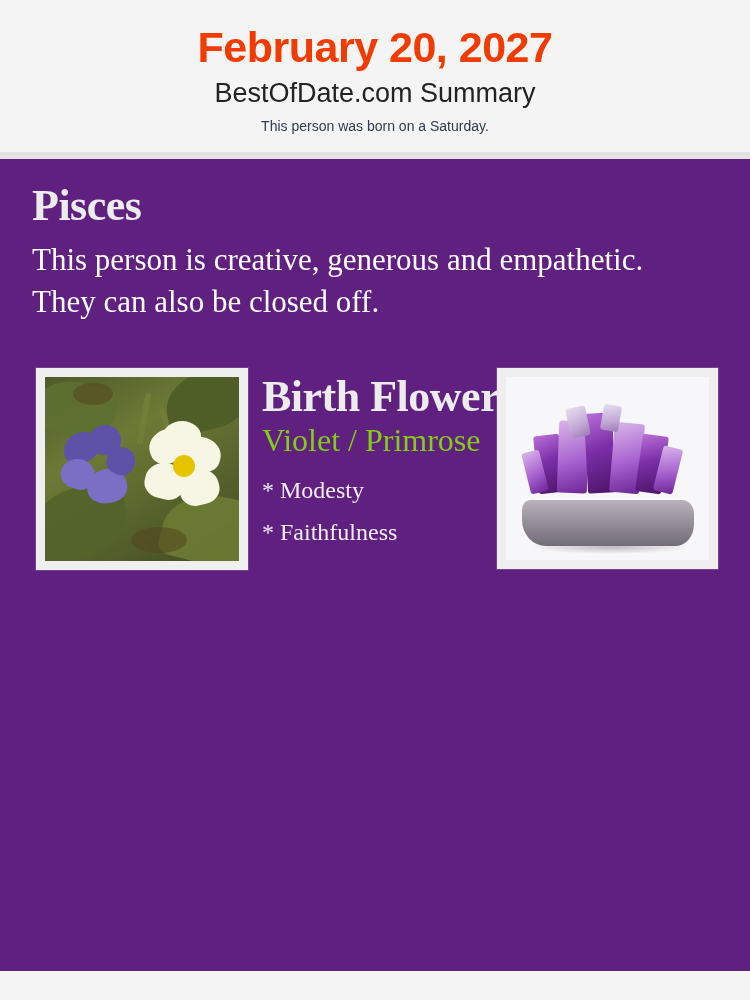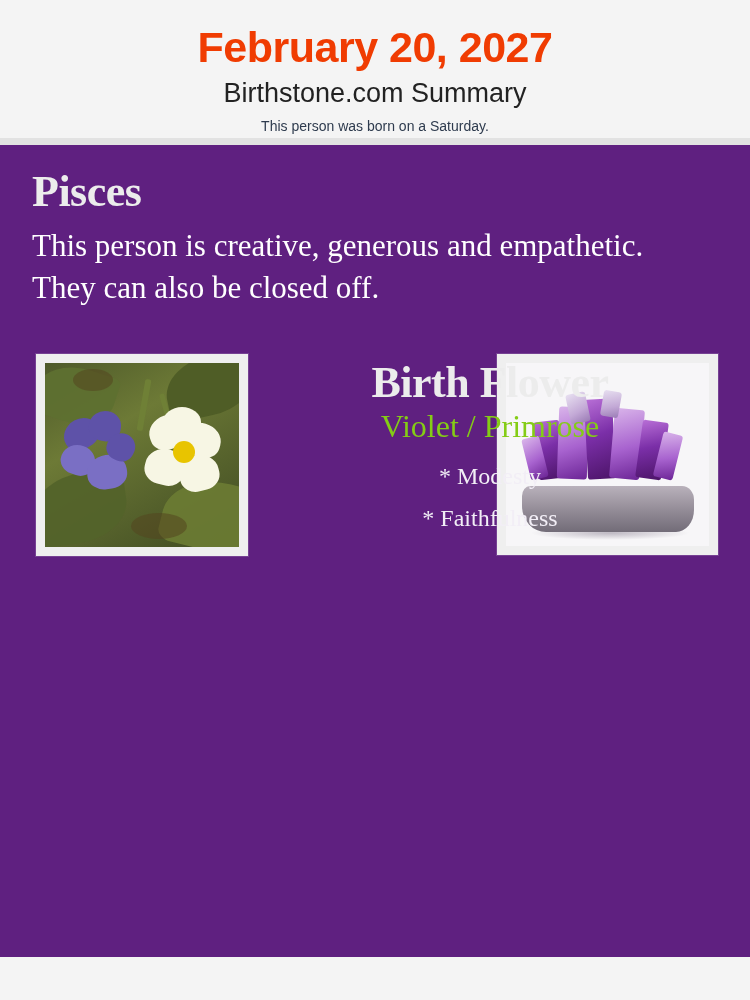--- a/index.html
+++ b/index.html
@@ -12,21 +12,21 @@
   }
   .page {
     width: 750px;
     height: 1000px;
     position: relative;
     background: #f4f4f4;
   }
   
   .header {
     background: #f4f4f4;
-    padding: 24px 20px 4px 20px;
+    padding: 24px 20px 18px 20px;
     text-align: center;
   }
   .date-title {
     color: #f03c02;
     font-size: 43px;
     font-weight: bold;
     line-height: 1.08;
     letter-spacing: -0.5px;
   }
   .site-summary {
@@ -133,21 +133,20 @@
     bottom: 6px;
     width: 160px;
     height: 14px;
     background: radial-gradient(ellipse at center, rgba(120,110,130,0.45) 0%, rgba(255,255,255,0) 70%);
   }
   
   .flower-block {
     margin-top: 40px;
     position: relative;
     min-height: 210px;
-    text-align: center;
   }
   .flower-img-wrap {
     position: absolute;
     left: 4px;
     top: 0px;
   }
   .flower-img {
     width: 194px;
     height: 184px;
     position: relative;
@@ -199,21 +198,21 @@
   }
   .flower-text ul.traits li { font-size: 24px; }
 </style>
 </head>
 <body>
 
 <div class="page">
 
   <div class="header">
     <div class="date-title">February 20, 2027</div>
-    <div class="site-summary">Birthstone.com Summary</div>
+    <div class="site-summary">BestOfDate.com Summary</div>
     <div class="born-line">This person was born on a Saturday.</div>
   </div>
   <div class="divider"></div>
 
   <div class="body-panel">
 
     <div>
       <h2 class="section-head">Pisces</h2>
       <div class="zodiac-desc">This person is creative, generous and empathetic. They can also be closed off.</div>
     </div>

